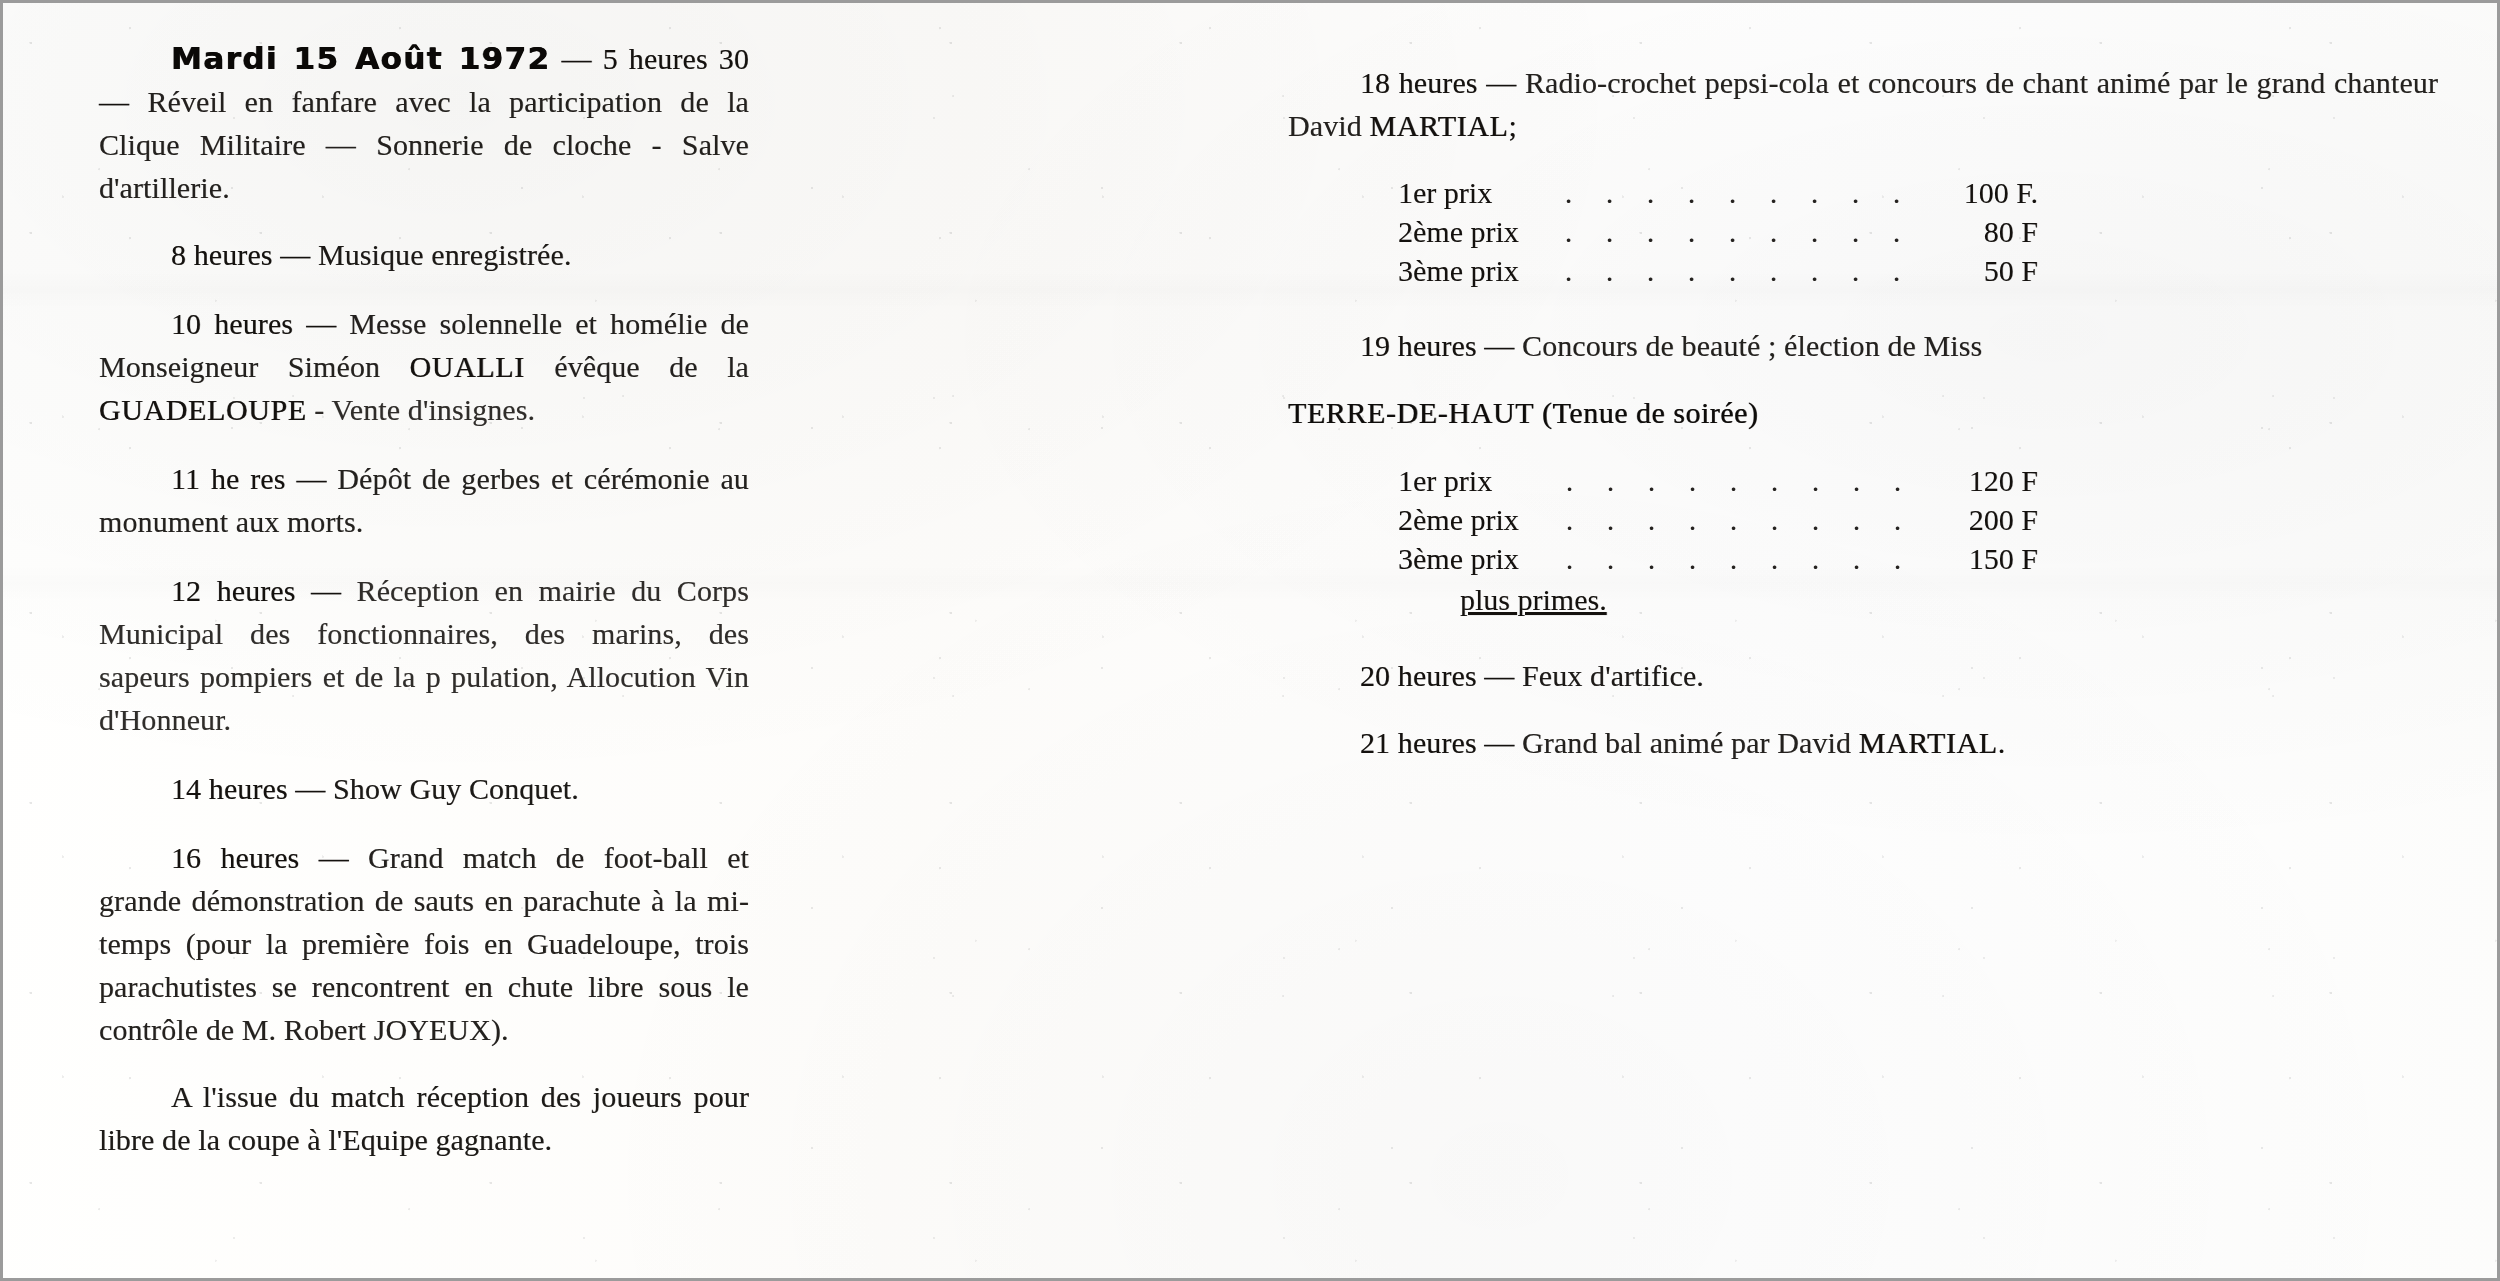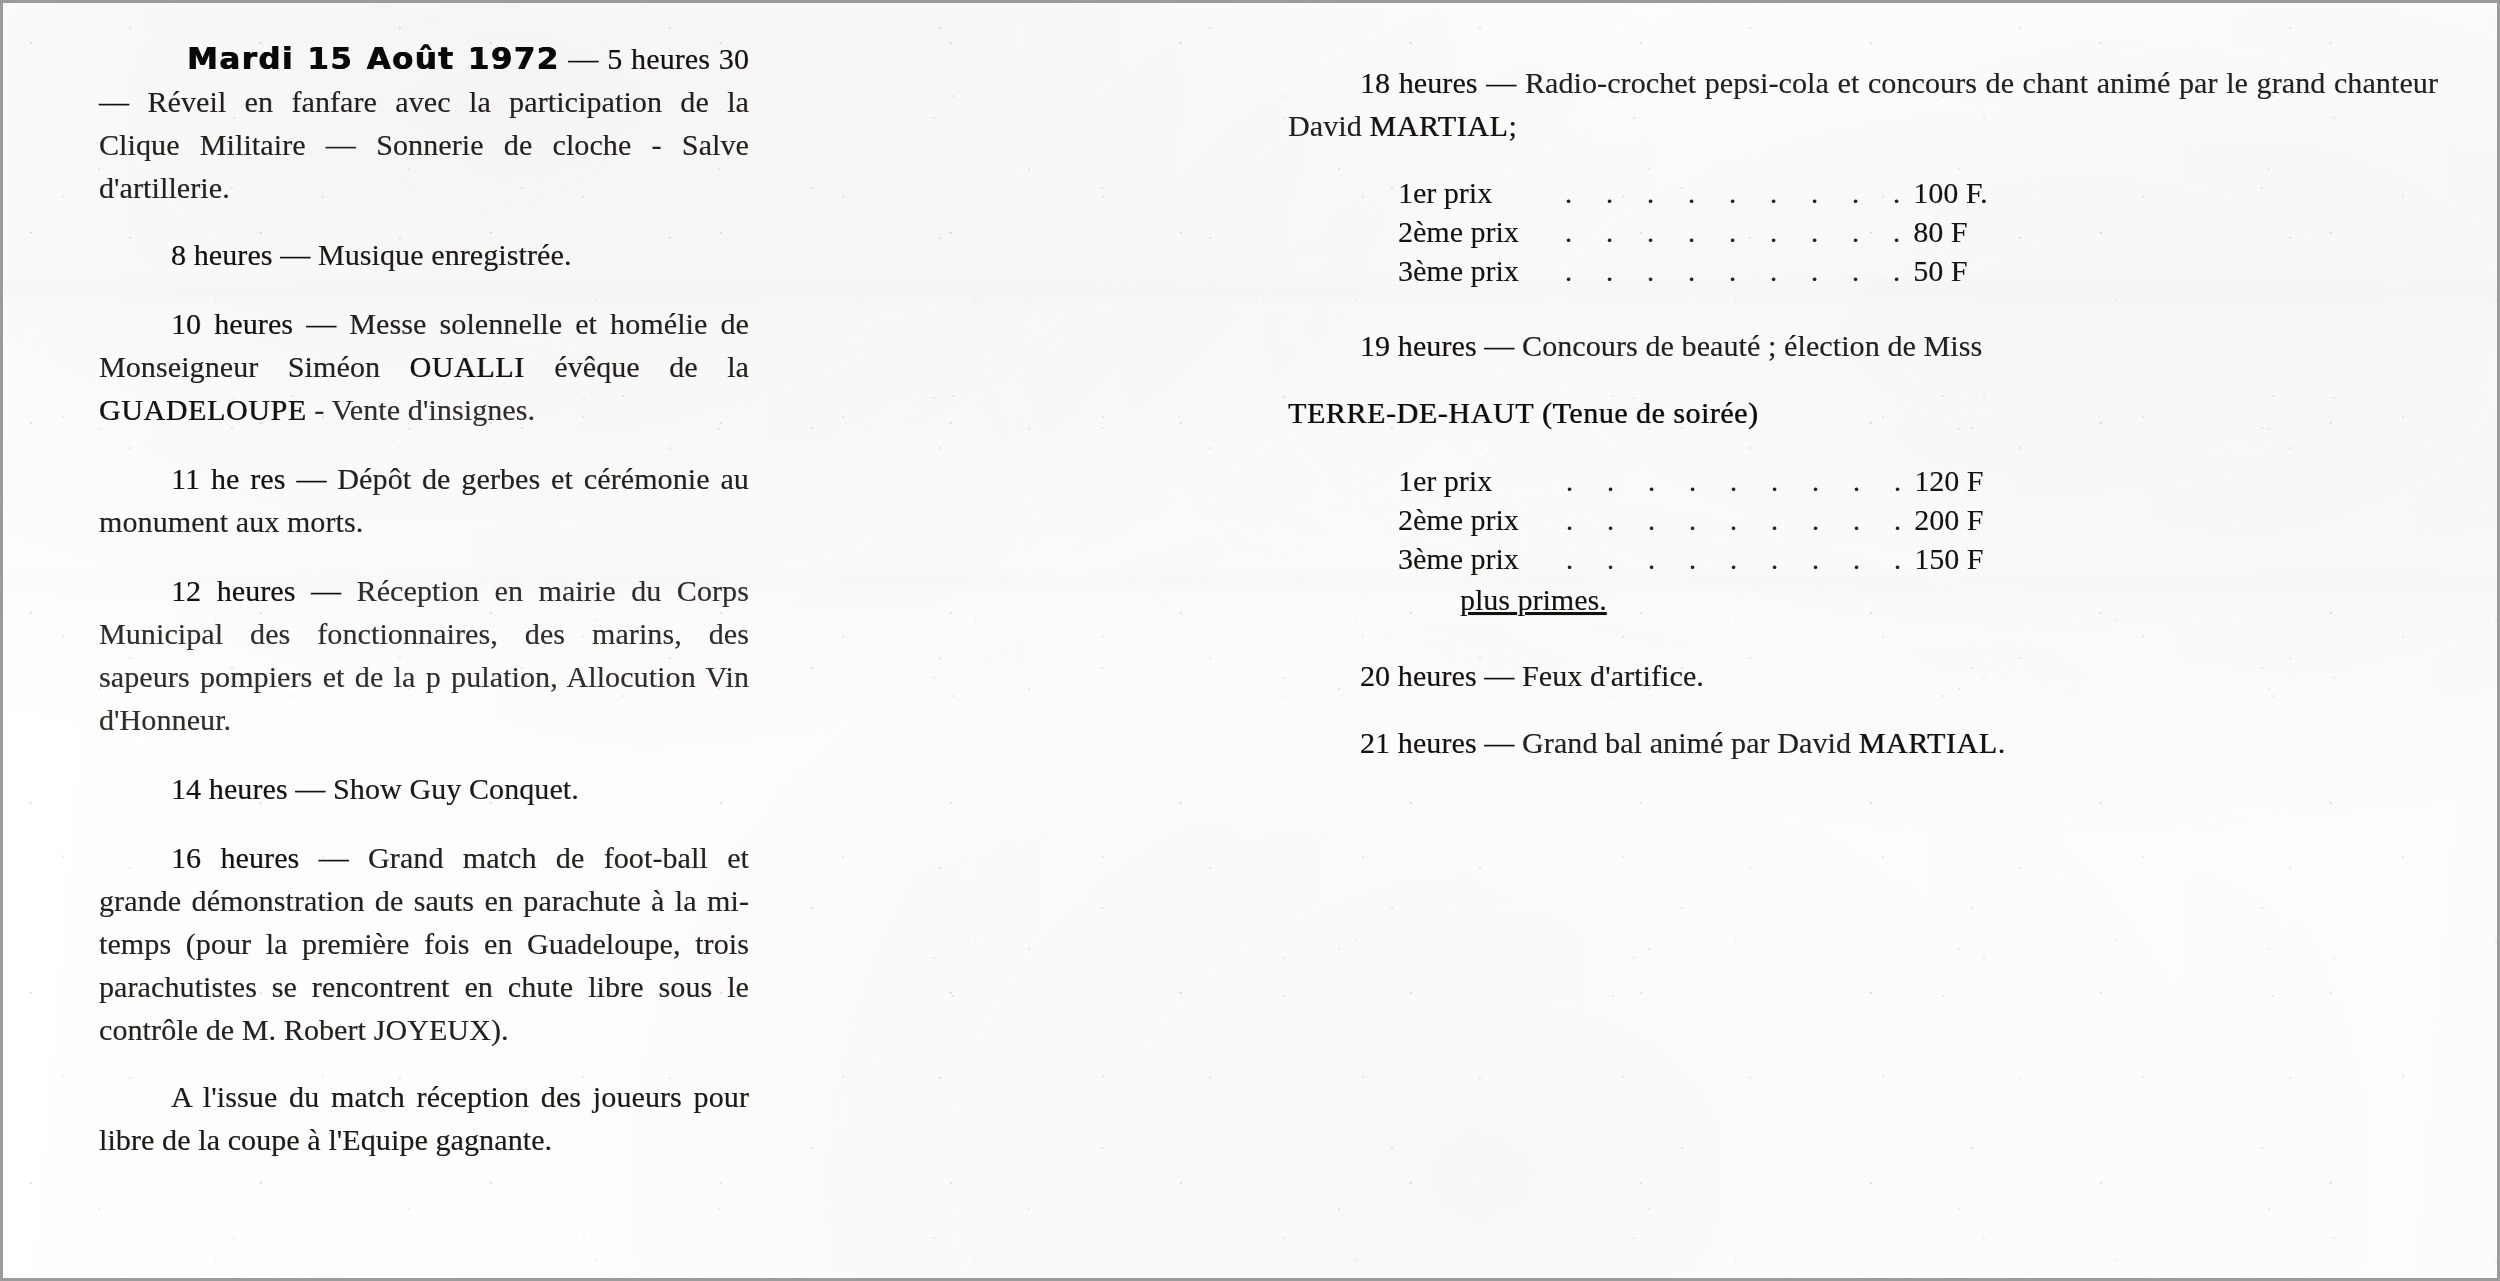--- a/index.html
+++ b/index.html
@@ -99,21 +99,20 @@
   .fade-c { opacity: 0.96; }
 
   
   .headline {
     font-family: "DejaVu Sans", "Liberation Sans", sans-serif;
     font-weight: 700;
     font-size: 31px;
     letter-spacing: 1.4px;
     color: #0d0b09;
     text-shadow: 0.6px 0 0 #0d0b09, -0.4px 0.3px 0 rgba(13,11,9,0.5);
-    margin-left: 16px;
   }
 
   
   .caps {
     font-variant: normal;
     letter-spacing: 0.6px;
     text-shadow: 0.55px 0 0 rgba(15,13,11,0.55), -0.35px 0.25px 0 rgba(15,13,11,0.3);
   }
 
   
@@ -148,21 +147,21 @@
   .pz-dots {
     width: 330px;
     overflow: hidden;
     letter-spacing: 13px;
     color: #1b1815;
     font-size: 26px;
     opacity: 0.92;
   }
   .pz-amount {
     width: 150px;
-    text-align: left;
+    text-align: right;
     padding-left: 26px;
   }
   .prize-note {
     margin: 2px 0 0 0;
     padding-left: 172px;
     font-size: 30px;
     line-height: 40px;
     color: #161310;
     text-shadow: 0.4px 0.2px 0 rgba(20,18,16,0.3);
     text-decoration: underline;

